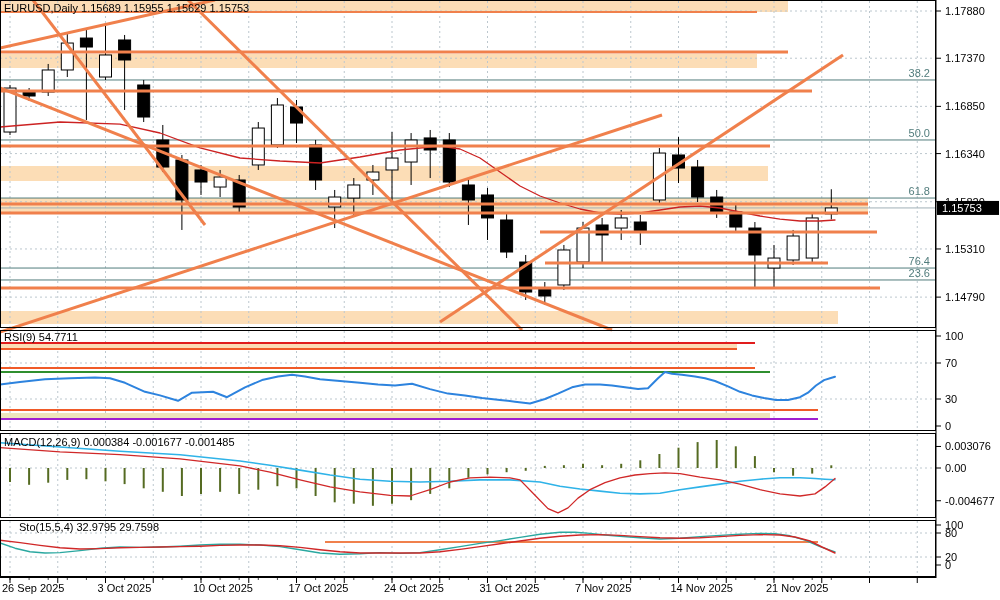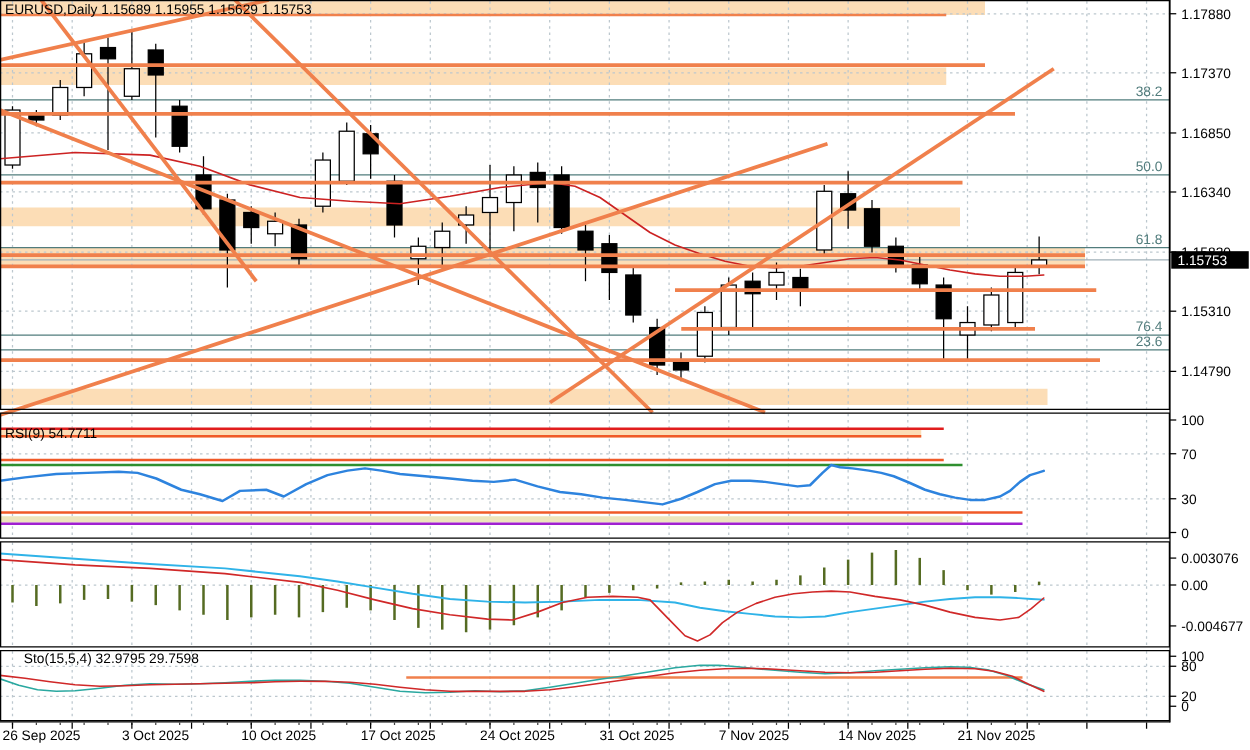--- a/index.html
+++ b/index.html
@@ -2,21 +2,21 @@
 <html><head>
 <meta charset="utf-8">
 <style>
   html,body{margin:0;padding:0;background:#fff;}
   .chart-root{position:relative;width:1000px;height:600px;background:#fff;overflow:hidden;
               font-family:"Liberation Sans",sans-serif;}
   svg{position:absolute;left:0;top:0;}
   .overlay-label{position:absolute;font-size:11px;color:#000;white-space:nowrap;
                  pointer-events:none;z-index:5;font-family:"Liberation Sans",sans-serif;}
   #title-label{left:4px;top:2px;}
-  #rsi-label{left:4px;top:341px;}
+  #rsi-label{left:4px;top:331px;}
   #macd-label{left:4px;top:436px;}
   #sto-label{left:19px;top:521px;}
 </style>
 </head>
 <body>
 
 <div class="chart-root">
   <svg id="chart" width="1000" height="600">
       <rect x="936" y="0" width="64" height="600" fill="#fff"></rect>
       <rect x="0" y="1" width="788" height="11" fill="#FCDDB6"></rect>
@@ -402,14 +402,15 @@
       <text x="193" y="592" fill="#000000" font-size="11" font-family="&quot;Liberation Sans&quot;,sans-serif" text-anchor="start">10 Oct 2025</text>
       <text x="288.5" y="592" fill="#000000" font-size="11" font-family="&quot;Liberation Sans&quot;,sans-serif" text-anchor="start">17 Oct 2025</text>
       <text x="384" y="592" fill="#000000" font-size="11" font-family="&quot;Liberation Sans&quot;,sans-serif" text-anchor="start">24 Oct 2025</text>
       <text x="479.5" y="592" fill="#000000" font-size="11" font-family="&quot;Liberation Sans&quot;,sans-serif" text-anchor="start">31 Oct 2025</text>
       <text x="575" y="592" fill="#000000" font-size="11" font-family="&quot;Liberation Sans&quot;,sans-serif" text-anchor="start">7 Nov 2025</text>
       <text x="670.5" y="592" fill="#000000" font-size="11" font-family="&quot;Liberation Sans&quot;,sans-serif" text-anchor="start">14 Nov 2025</text>
       <text x="766" y="592" fill="#000000" font-size="11" font-family="&quot;Liberation Sans&quot;,sans-serif" text-anchor="start">21 Nov 2025</text>
     </svg>
   <div id="title-label" class="overlay-label">EURUSD,Daily 1.15689 1.15955 1.15629 1.15753</div>
   <div id="rsi-label" class="overlay-label">RSI(9) 54.7711</div>
+  <div id="macd-label" class="overlay-label">MACD(12,26,9) 0.000384 -0.001677 -0.001485</div>
   <div id="sto-label" class="overlay-label">Sto(15,5,4) 32.9795 29.7598</div>
 </div>
 
 </body></html>

